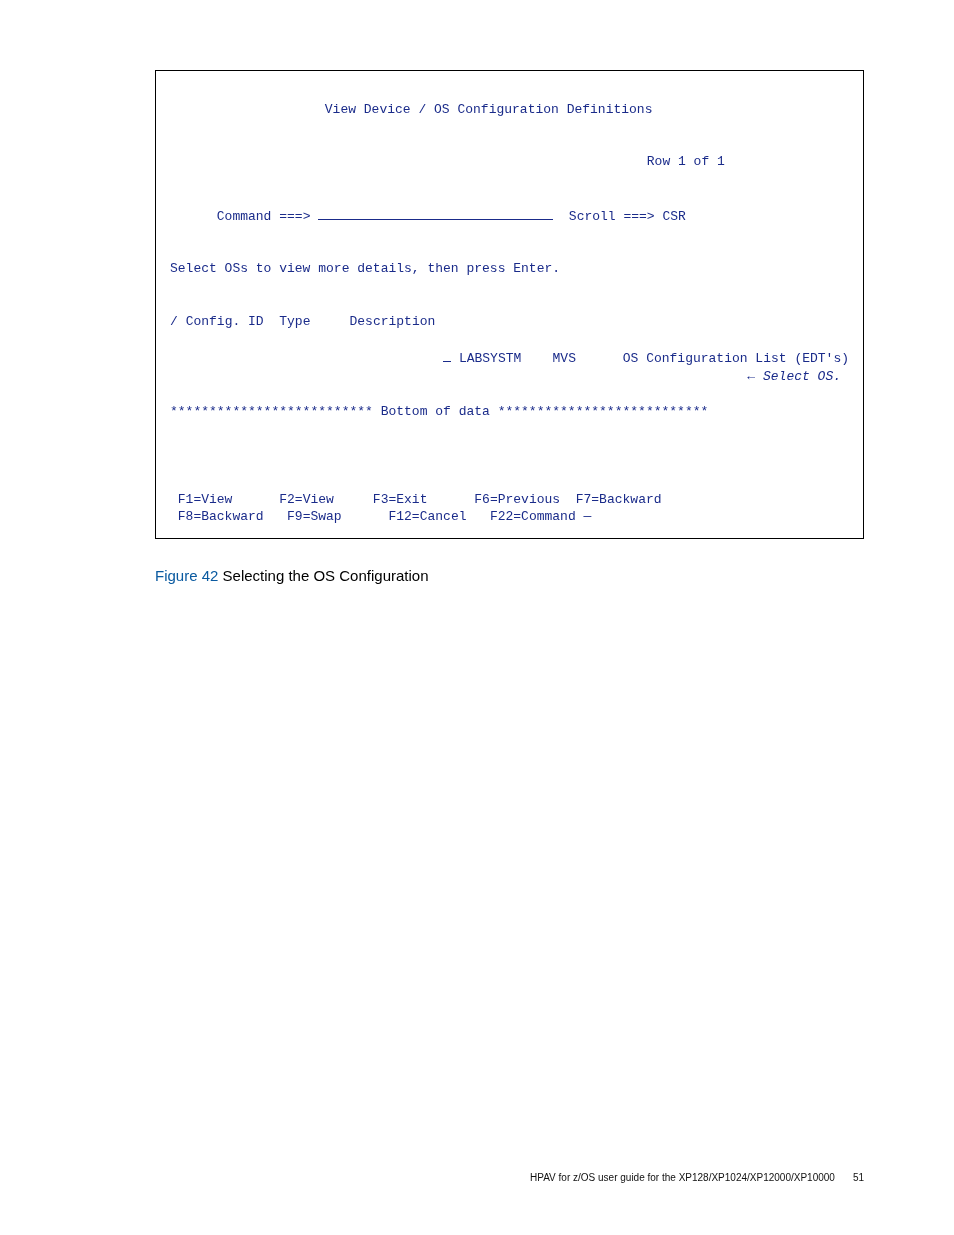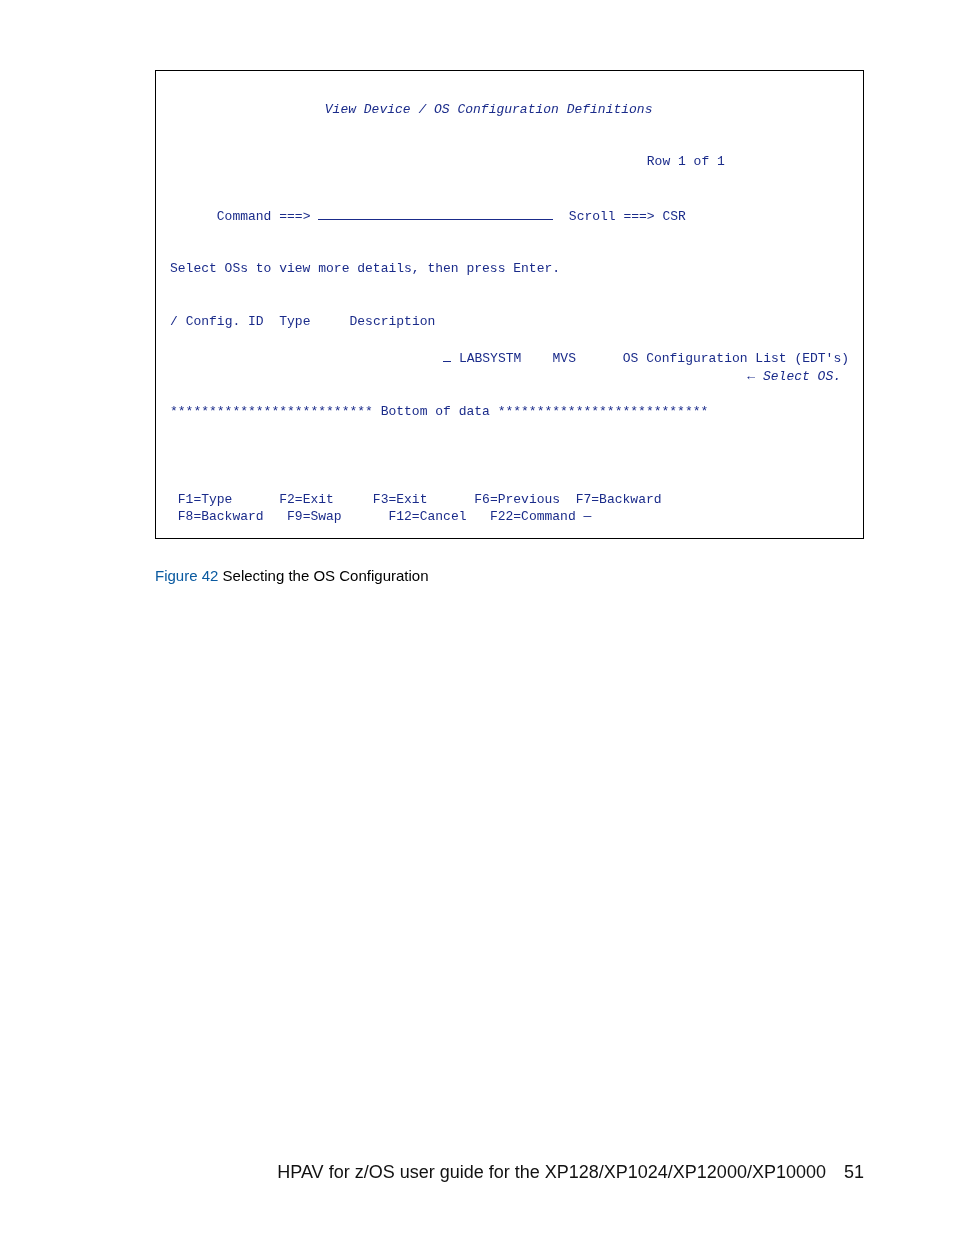--- a/index.html
+++ b/index.html
@@ -58,35 +58,35 @@
     font-size: 15px;
   }
   .caption .fig-label {
     color: #0a5aa0;
     font-weight: normal;
   }
   .footer {
     position: absolute;
     bottom: 52px;
     right: 90px;
-    font-size: 18px;
+    font-size: 10px;
     color: #111;
   }
   .footer .pagenum {
     margin-left: 18px;
   }
 </style>
 </head>
 <body>
 
 <div class="page">
 
   <div class="terminal-box">
 
-    <div class="term-line" style="text-align:left;font-style:italic;">
+    <div class="term-line" style="text-align:left;">
       <span style="display:inline-block;width:108px;"></span><span>View Device / OS Configuration Definitions</span>
     </div>
 
     <div class="term-line">
       <span style="display:inline-block;width:430px;"></span><span>Row 1 of 1</span>
     </div>
 
     <div class="term-line">
       <span>Command ===&gt;</span> <span class="cmd-underline"></span>  <span>Scroll ===&gt; CSR</span>
     </div>
@@ -107,21 +107,21 @@
       <span class="arrow-ann"><span>←</span> <span class="annotation">Select OS.</span></span>
     </div>
 
     <div class="term-line">************************** Bottom of data ***************************</div>
 
     <div class="term-line">&nbsp;</div>
     <div class="term-line">&nbsp;</div>
     <div class="term-line">&nbsp;</div>
     <div class="term-line">&nbsp;</div>
 
-    <div class="term-line"> <span>F1=Type</span>      <span>F2=Exit</span>     <span>F3=Exit</span>      <span>F6=Previous</span>  <span>F7=Backward</span></div>
+    <div class="term-line"> <span>F1=View</span>      <span>F2=View</span>     <span>F3=Exit</span>      <span>F6=Previous</span>  <span>F7=Backward</span></div>
 
     <div class="term-line"> <span>F8=Backward</span>   <span>F9=Swap</span>      <span>F12=Cancel</span>   <span>F22=Command —</span></div>
 
   </div>
 
   <div class="caption">
     <span class="fig-label">Figure 42</span><span>  Selecting the OS Configuration</span>
   </div>
 
 </div>

